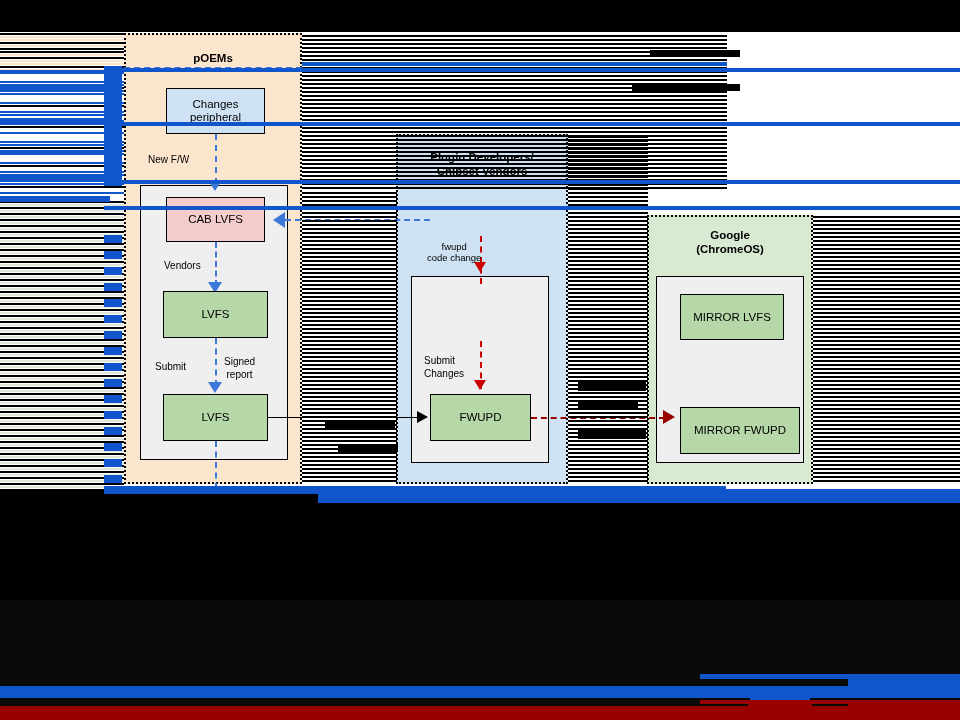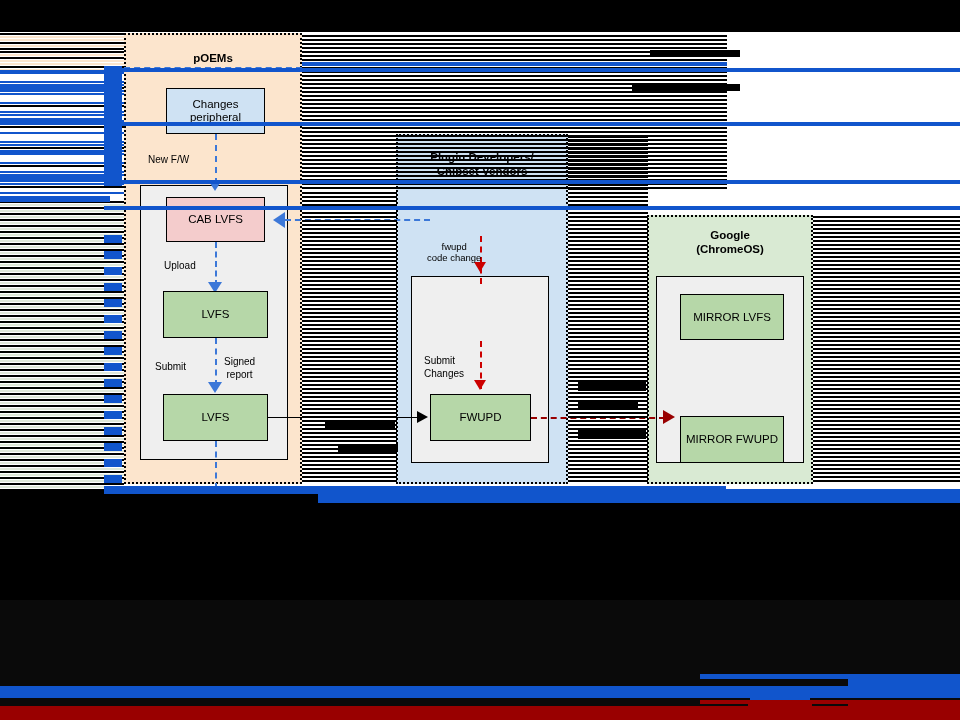--- a/index.html
+++ b/index.html
@@ -33,21 +33,21 @@
   .n-green{background:#b6d7a8;}
 
   .n-existing {left:166px;top:88px;width:99px;height:46px;}
   .n-cabfile  {left:166px;top:197px;width:99px;height:45px;}
   .n-lvfs1    {left:163px;top:291px;width:105px;height:47px;}
   .n-lvfs2    {left:163px;top:394px;width:105px;height:47px;}
   .n-newperiph{left:430px;top:204px;width:101px;height:32px;}
   .n-plugin   {left:430px;top:293px;width:101px;height:48px;}
   .n-fwupd    {left:430px;top:394px;width:101px;height:47px;}
   .n-mlvfs    {left:680px;top:294px;width:104px;height:46px;}
-  .n-mfwupd   {left:680px;top:416px;width:104px;height:47px;}
+  .n-mfwupd   {left:680px;top:407px;width:120px;height:47px;}
 
   
   .elabel{position:absolute;font-size:10px;color:#000;line-height:13px;white-space:pre;}
   .l-newfw {left:148px;top:153px;}
   .l-upload{left:164px;top:259px;}
   .l-submit{left:155px;top:360px;}
   .l-signed{left:224px;top:355px;text-align:center;}
   .l-fwupdcc{left:427px;top:241px;text-align:center;font-size:9.5px;line-height:11px;}
   .l-subchg{left:424px;top:354px;}
 
@@ -153,21 +153,21 @@
 
   <div class="node n-green n-mlvfs">
     <span>MIRROR LVFS</span>
   </div>
 
   <div class="node n-green n-mfwupd">
     <span>MIRROR FWUPD</span>
   </div>
 
   <div class="elabel l-newfw">New F/W</div>
-  <div class="elabel l-upload">Upload</div>
+  <div class="elabel l-upload">Vendors</div>
   <div class="elabel l-submit">Submit</div>
   <div class="elabel l-signed">Signed
 report</div>
   <div class="elabel l-fwupdcc">fwupd
 code change</div>
   <div class="elabel l-subchg">Submit
 Changes</div>
 
   <div class="testbox">
     <span>FWUPD test framework</span>

